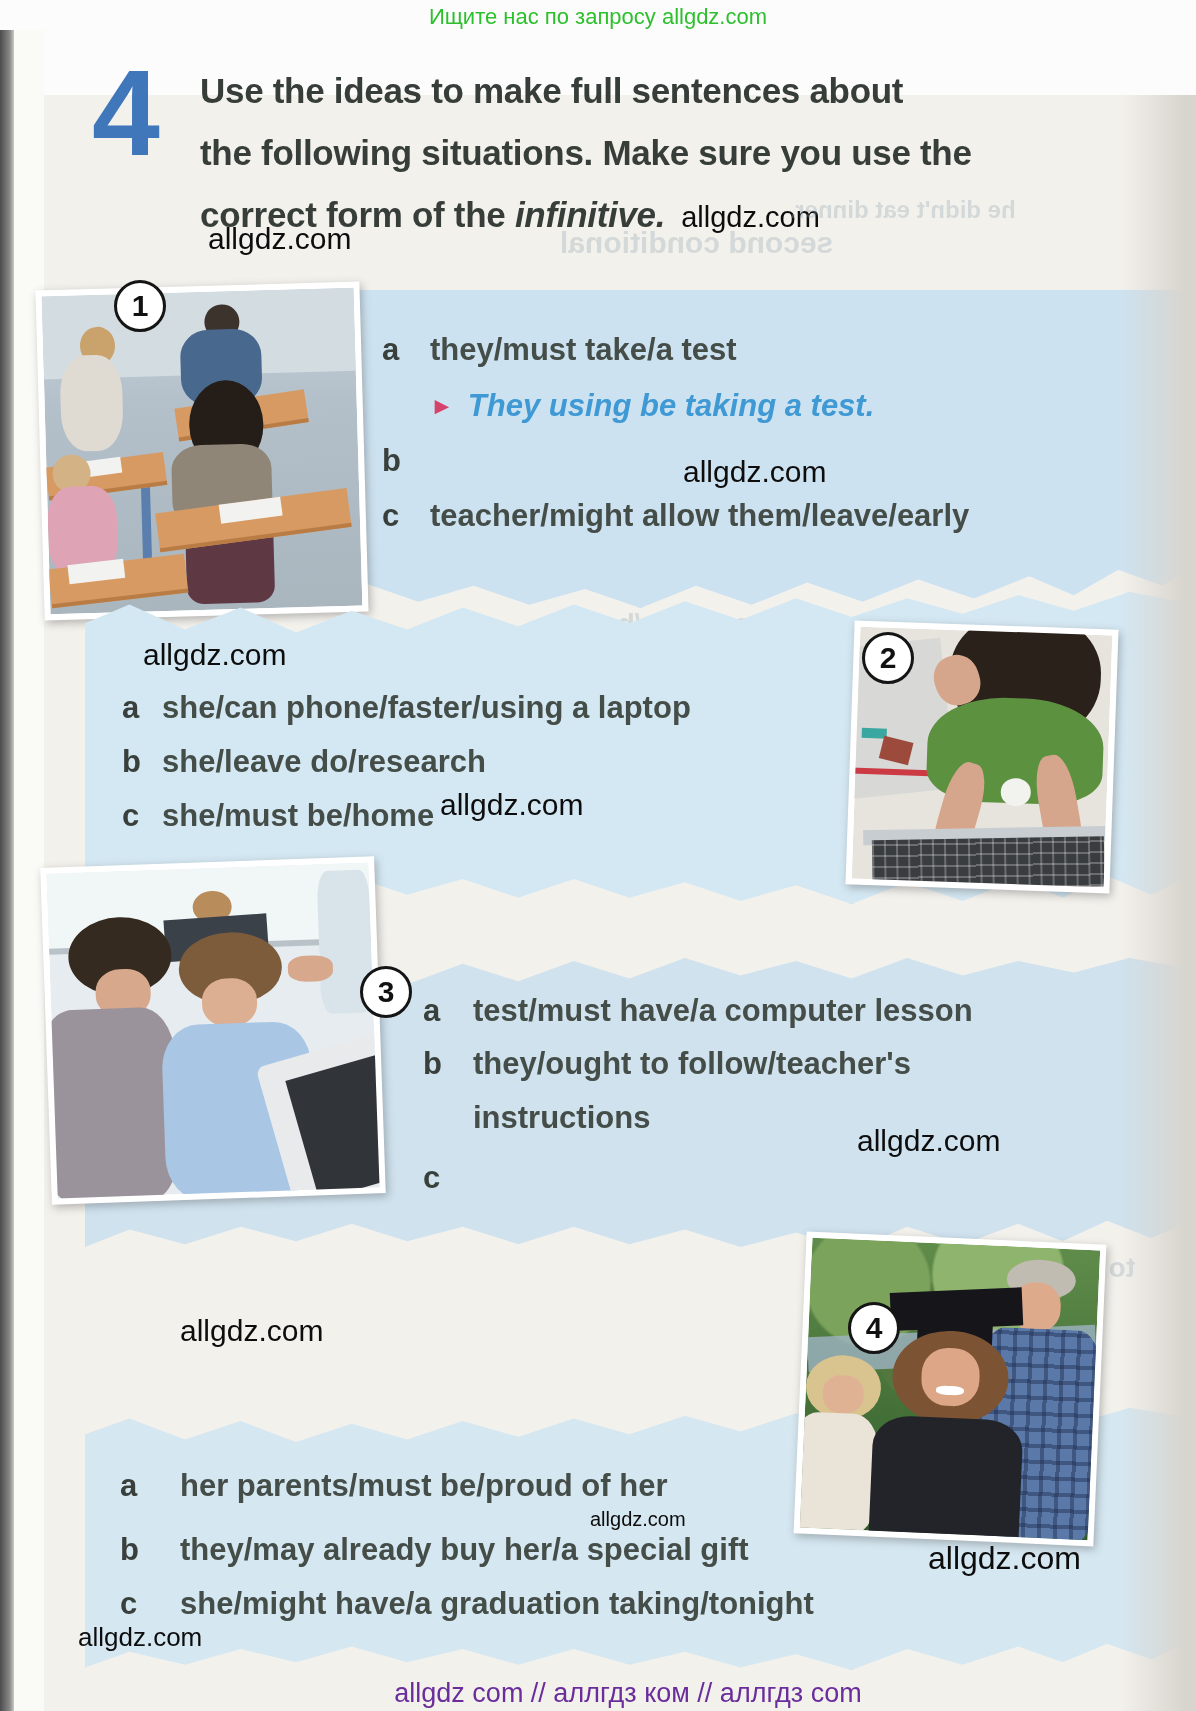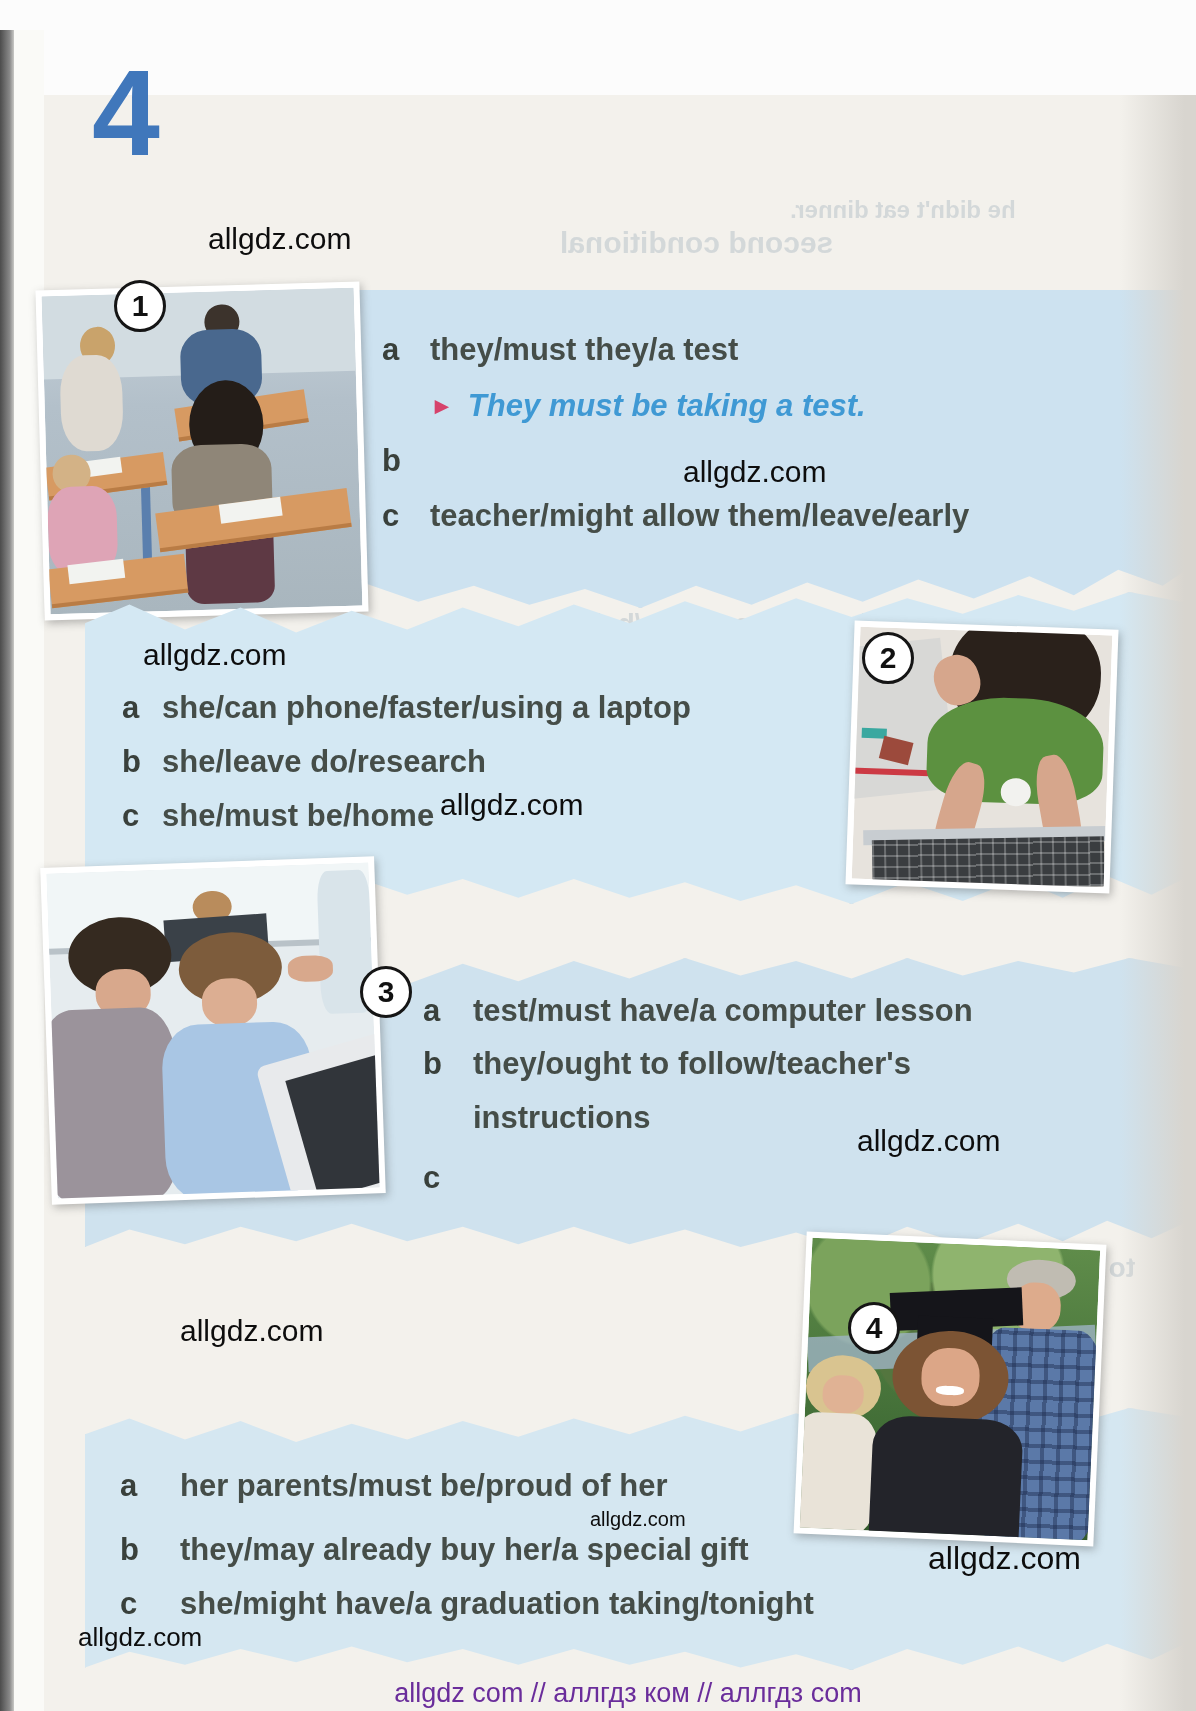--- a/index.html
+++ b/index.html
@@ -71,43 +71,49 @@
 </style>
 </head>
 <body>
 
 <div id="stage">
 
   <div class="top-white"></div>
   <div class="binding"></div>
   <div class="page-edge"></div>
 
+  <div class="banner">Ищите нас по запросу allgdz.com</div>
 
   <div class="exnum">4</div>
+  <div class="instr">
+    <span>Use the ideas to make full sentences about</span><br>
+    <span>the following situations. Make sure you use the</span><br>
+    <span>correct form of the </span><i>infinitive.</i><span class="wm-inline">allgdz.com</span>
+  </div>
   <div class="wm" style="left:208px;top:222px;">allgdz.com</div>
 
   <div class="ghost" style="left:560px;top:226px;font-size:30px;">second conditional</div>
   <div class="ghost" style="left:790px;top:196px;font-size:24px;">he didn't eat dinner.</div>
   <div class="ghost" style="left:800px;top:336px;font-size:30px;">r about the party.</div>
   <div class="ghost" style="left:585px;top:552px;font-size:30px;">have more time/stay lon</div>
   <div class="ghost" style="left:585px;top:608px;font-size:28px;">Mum not chat on the phone/hab</div>
   <div class="ghost" style="left:600px;top:668px;font-size:28px;">me with my homework</div>
   <div class="ghost" style="left:960px;top:1018px;font-size:28px;">notified lost m</div>
   <div class="ghost" style="left:930px;top:1082px;font-size:28px;">locked out of your</div>
   <div class="ghost" style="left:880px;top:1252px;font-size:28px;">to be, they will win.</div>
 
   <div class="panel p1"></div>
 
   <div class="row" style="left:382px;top:332px;">
     <span class="letter" style="width:48px;">a</span>
-    <span>they/must they/a test</span>
+    <span>they/must take/a test</span>
   </div>
   <div class="example" style="left:430px;top:388px;">
     <span class="tri">►</span>
-    <span>They must be taking a test.</span>
+    <span>They using be taking a test.</span>
   </div>
   <div class="row" style="left:382px;top:443px;">
     <span class="letter" style="width:48px;">b</span>
   </div>
   <div class="wm" style="left:683px;top:455px;">allgdz.com</div>
   <div class="row" style="left:382px;top:498px;">
     <span class="letter" style="width:48px;">c</span>
     <span>teacher/might allow them/leave/early</span>
   </div>
 

